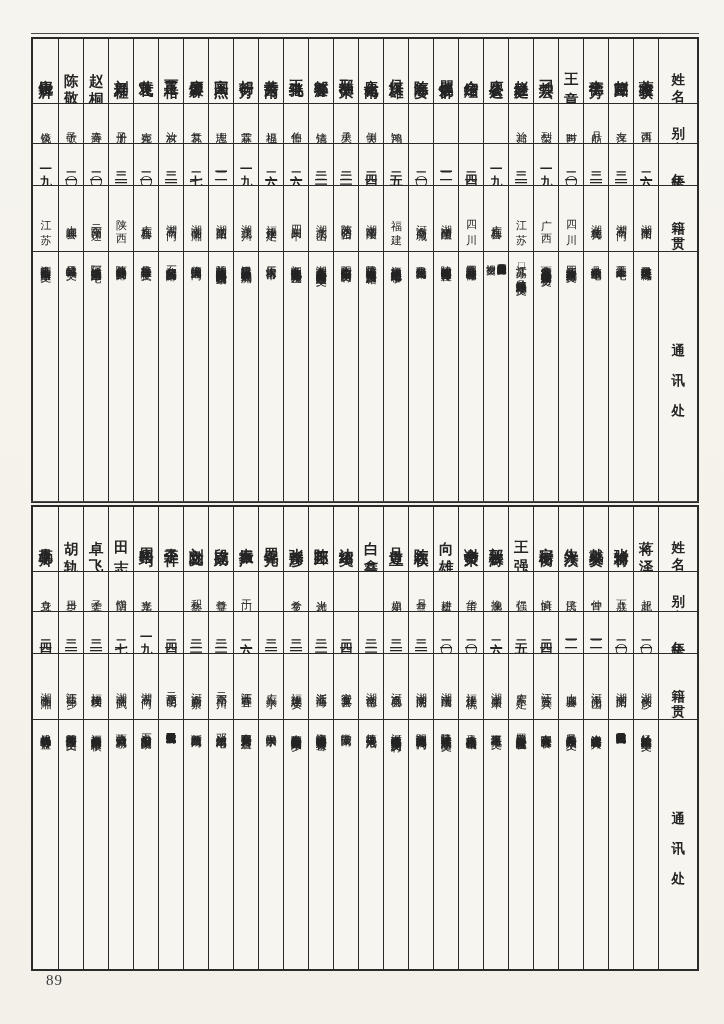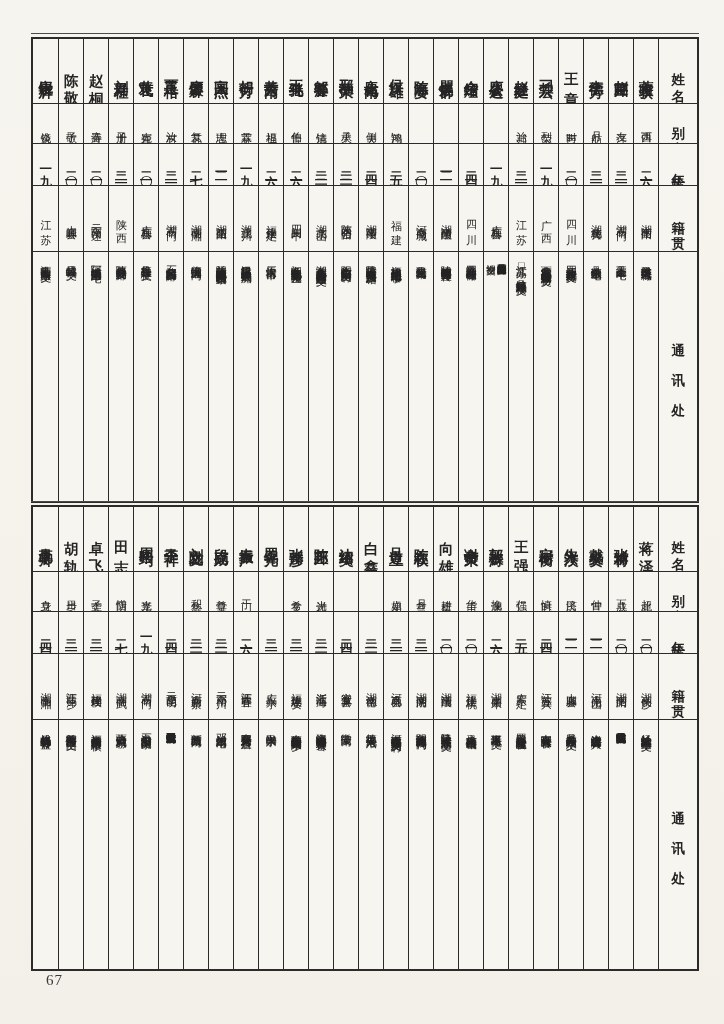--- a/index.html
+++ b/index.html
@@ -981,14 +981,14 @@
           <span class="vt">二四</span>
         </div>
     <div class="cell c-native">
           <span class="vt">湖南临湘</span>
         </div>
     <div class="cell c-addr">
           <span class="vt">岳州桃林寺杨春盛号转</span>
         </div>
   </div>
 </section>
-  <div class="page-number">67</div>
+  <div class="page-number">89</div>
 </div>
 
 </body></html>

